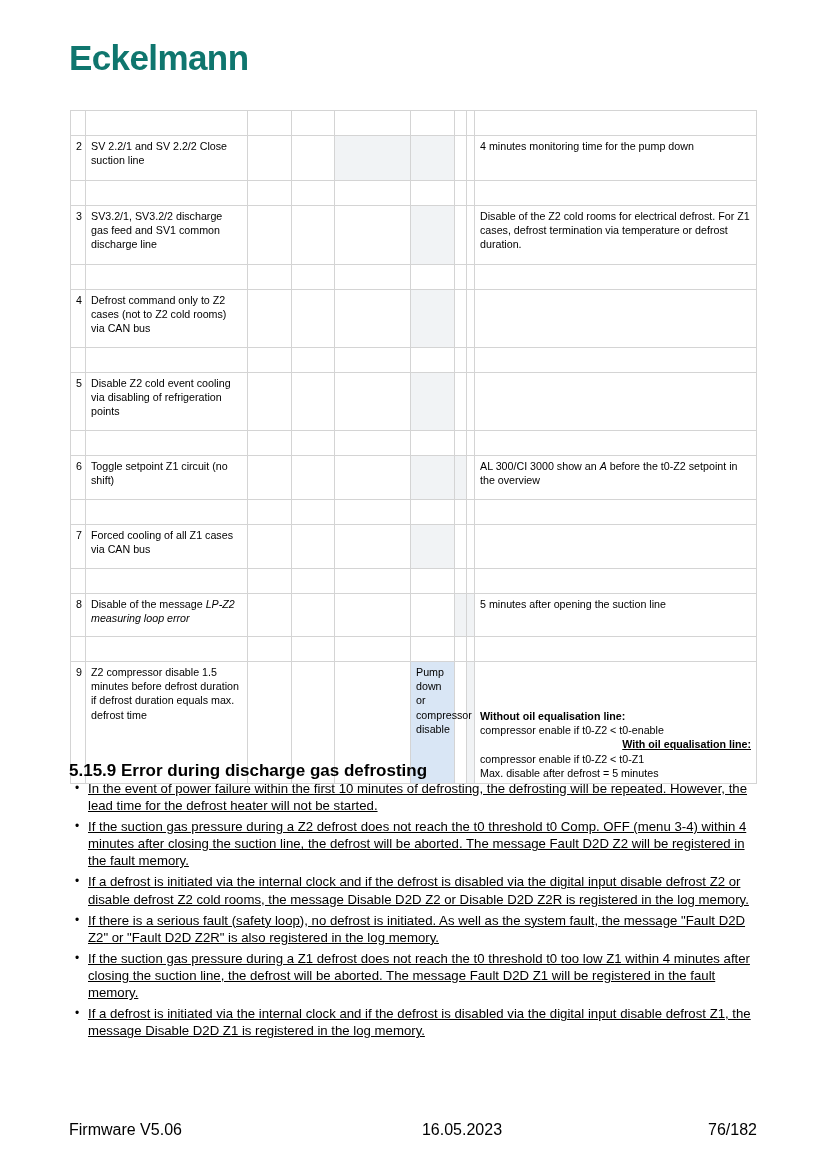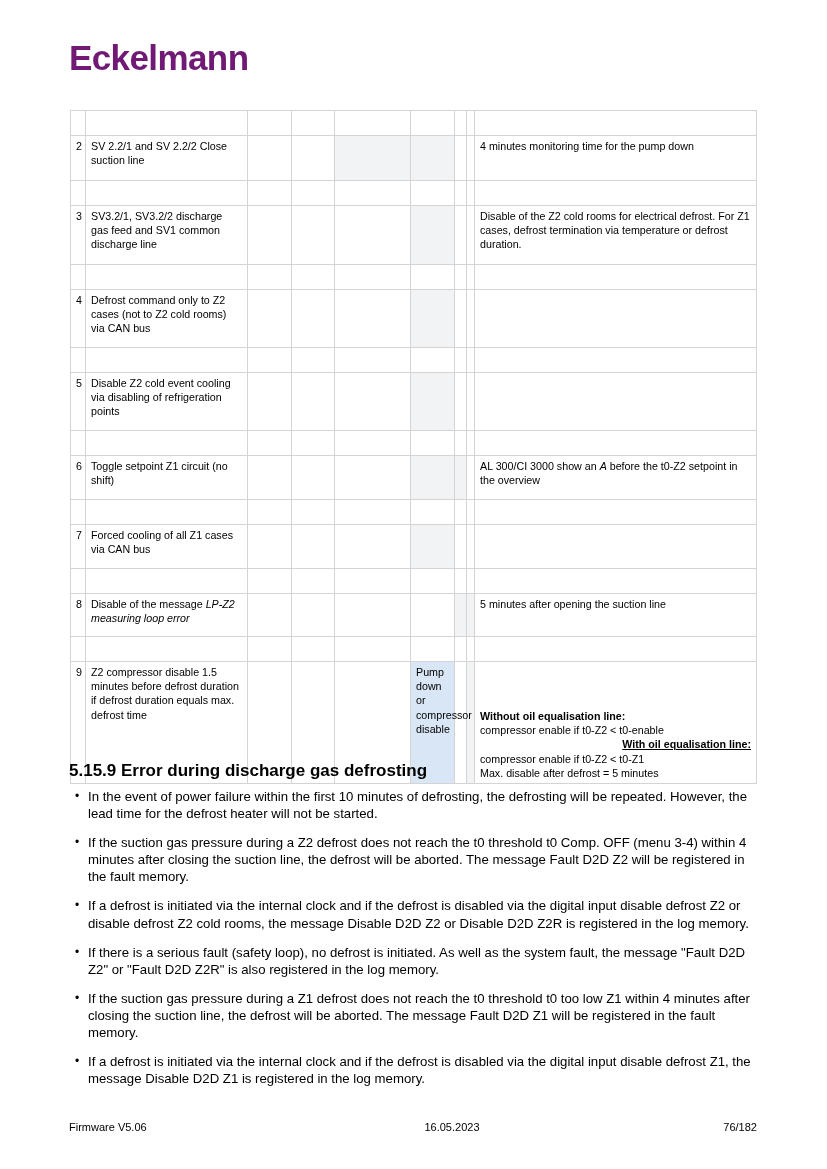--- a/index.html
+++ b/index.html
@@ -22,21 +22,21 @@
   }
 
   
   .logo {
     position: absolute;
     left: 69px;
     top: 38px;
     font-size: 35px;
     font-weight: bold;
     letter-spacing: -0.6px;
-    color: #701a75;
+    color: #0f766e;
     font-family: "Liberation Sans", sans-serif;
   }
 
   
   .proc-table {
     position: absolute;
     left: 70px;
     top: 110px;
     width: 686px;
     border-collapse: collapse;
@@ -86,37 +86,38 @@
     position: absolute;
     left: 69px;
     top: 776px;
     width: 690px;
     font-size: 13.2px;
     line-height: 17.1px;
   }
   .bullets .li {
     position: relative;
     padding-left: 19px;
-    margin: 12px 0 0 0;
+    margin: 4px 0 0 0;
+    text-decoration: underline;
   }
   .bullets .li::before {
     content: "\2022";
     position: absolute;
     left: 6px;
     top: 0;
     font-size: 12px;
   }
 
   
   .footer {
     position: absolute;
     left: 69px;
     top: 1121px;
     width: 688px;
-    font-size: 11px;
+    font-size: 16px;
     display: flex;
     justify-content: space-between;
     align-items: baseline;
   }
   .footer .mid { margin-left: 34px; }
   .footer .right { }
 </style>
 </head>
 <body>
 

